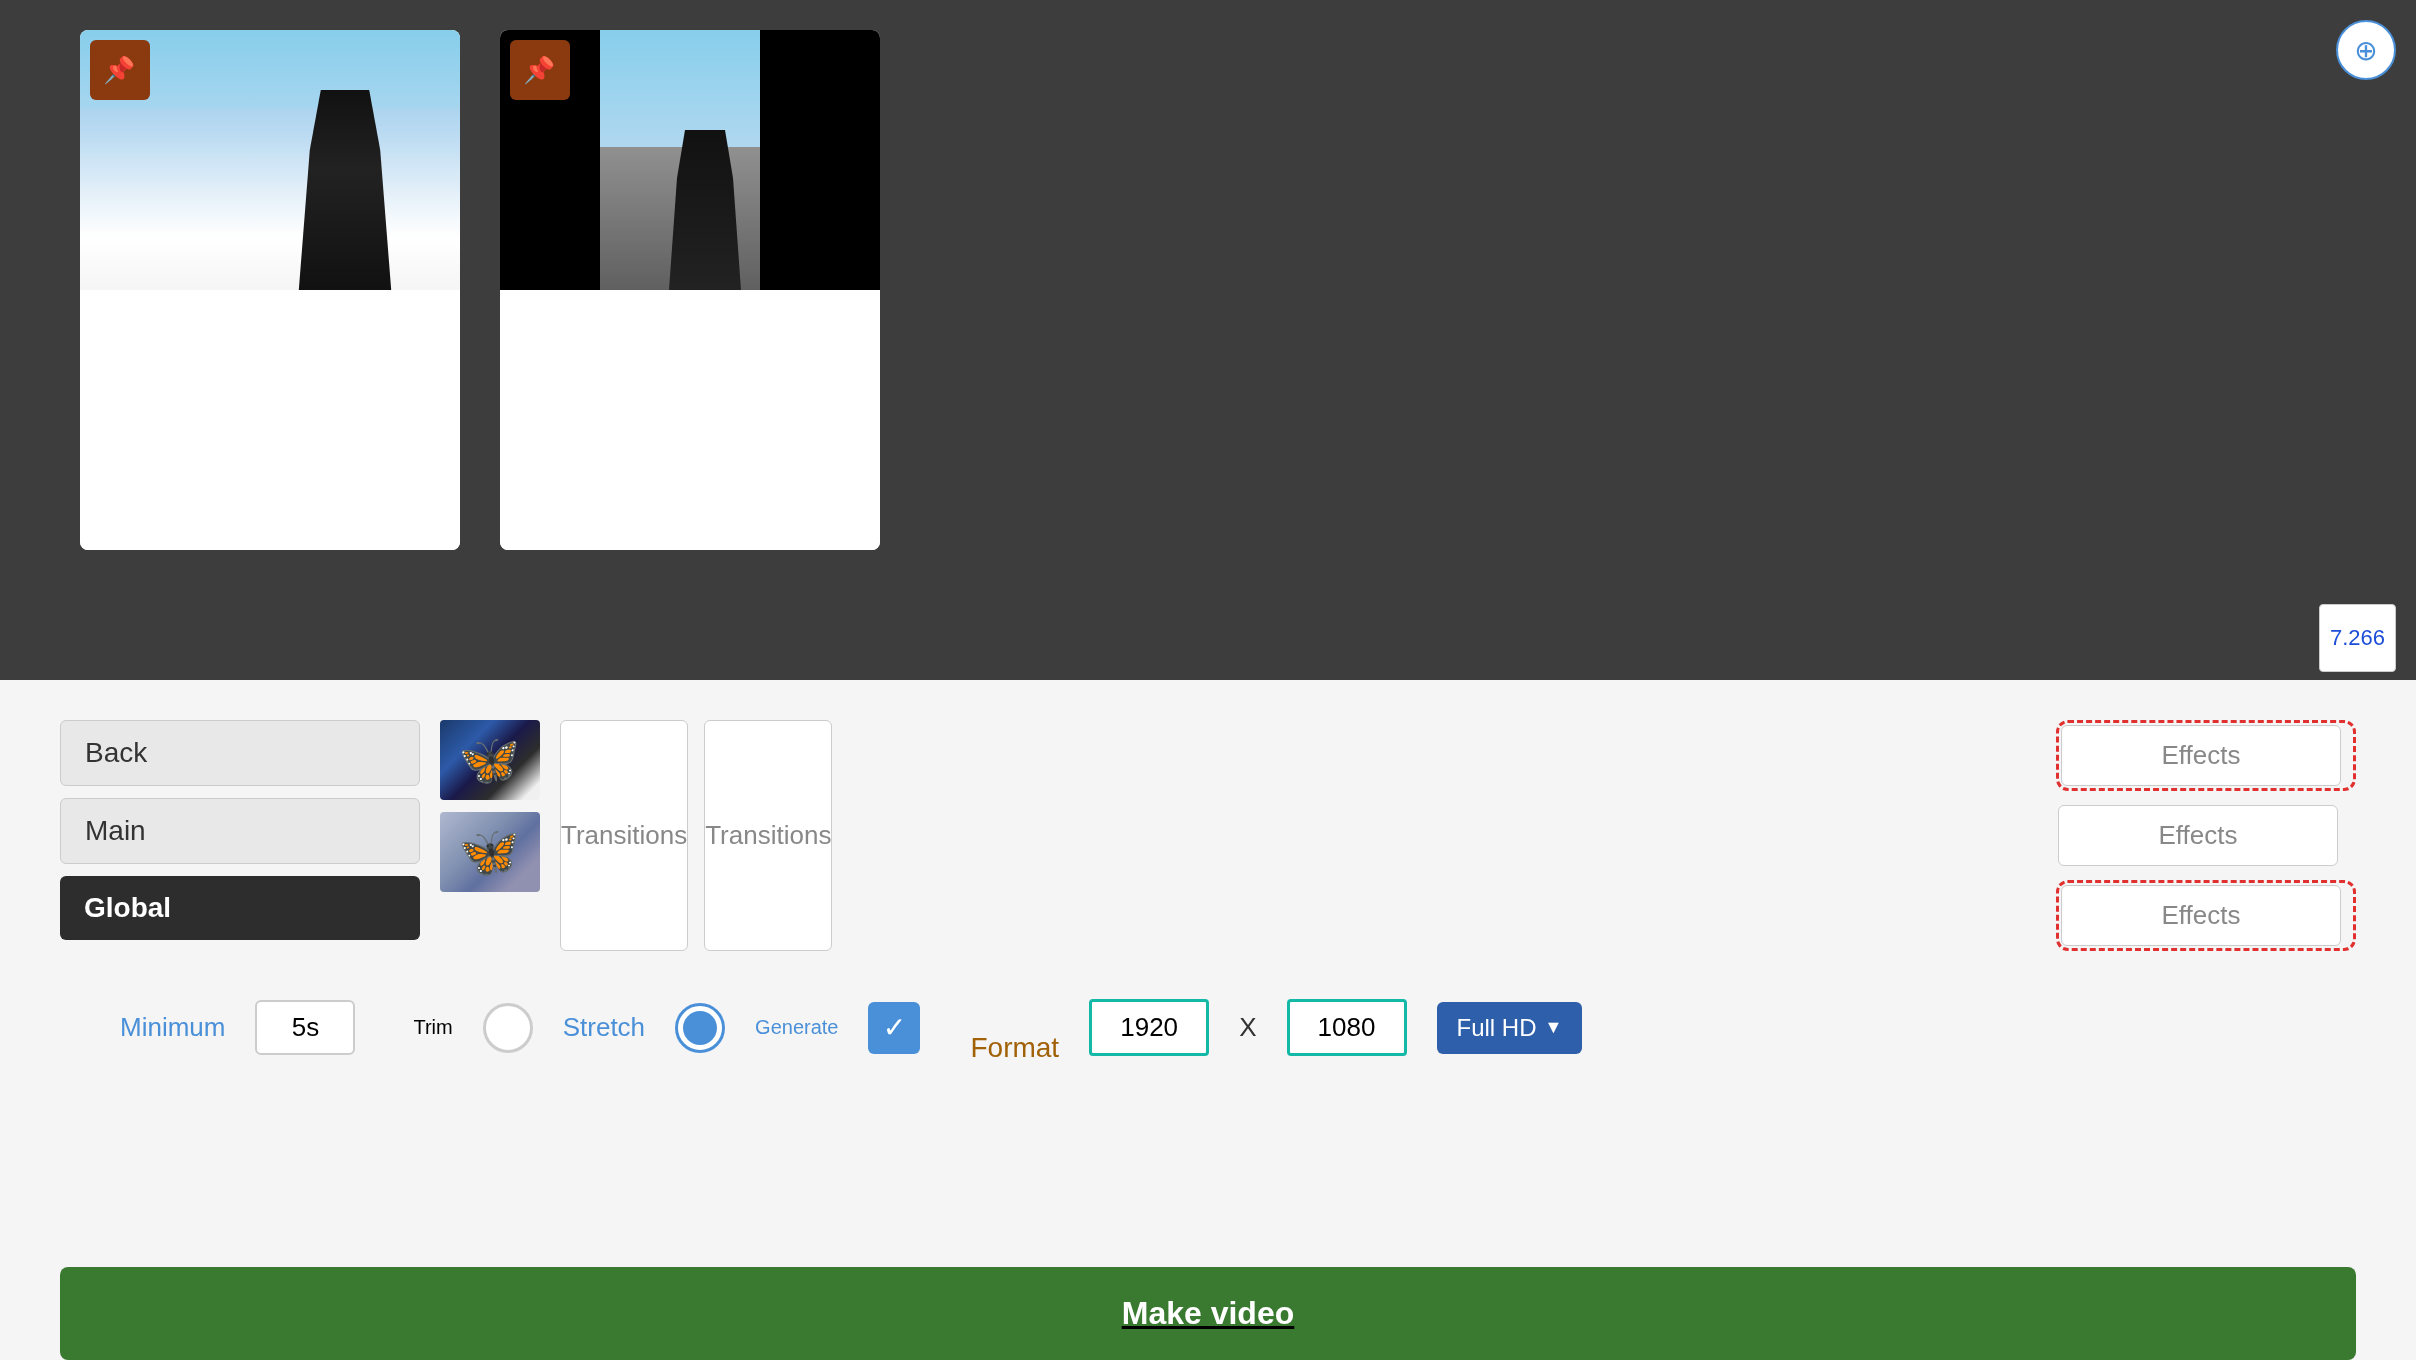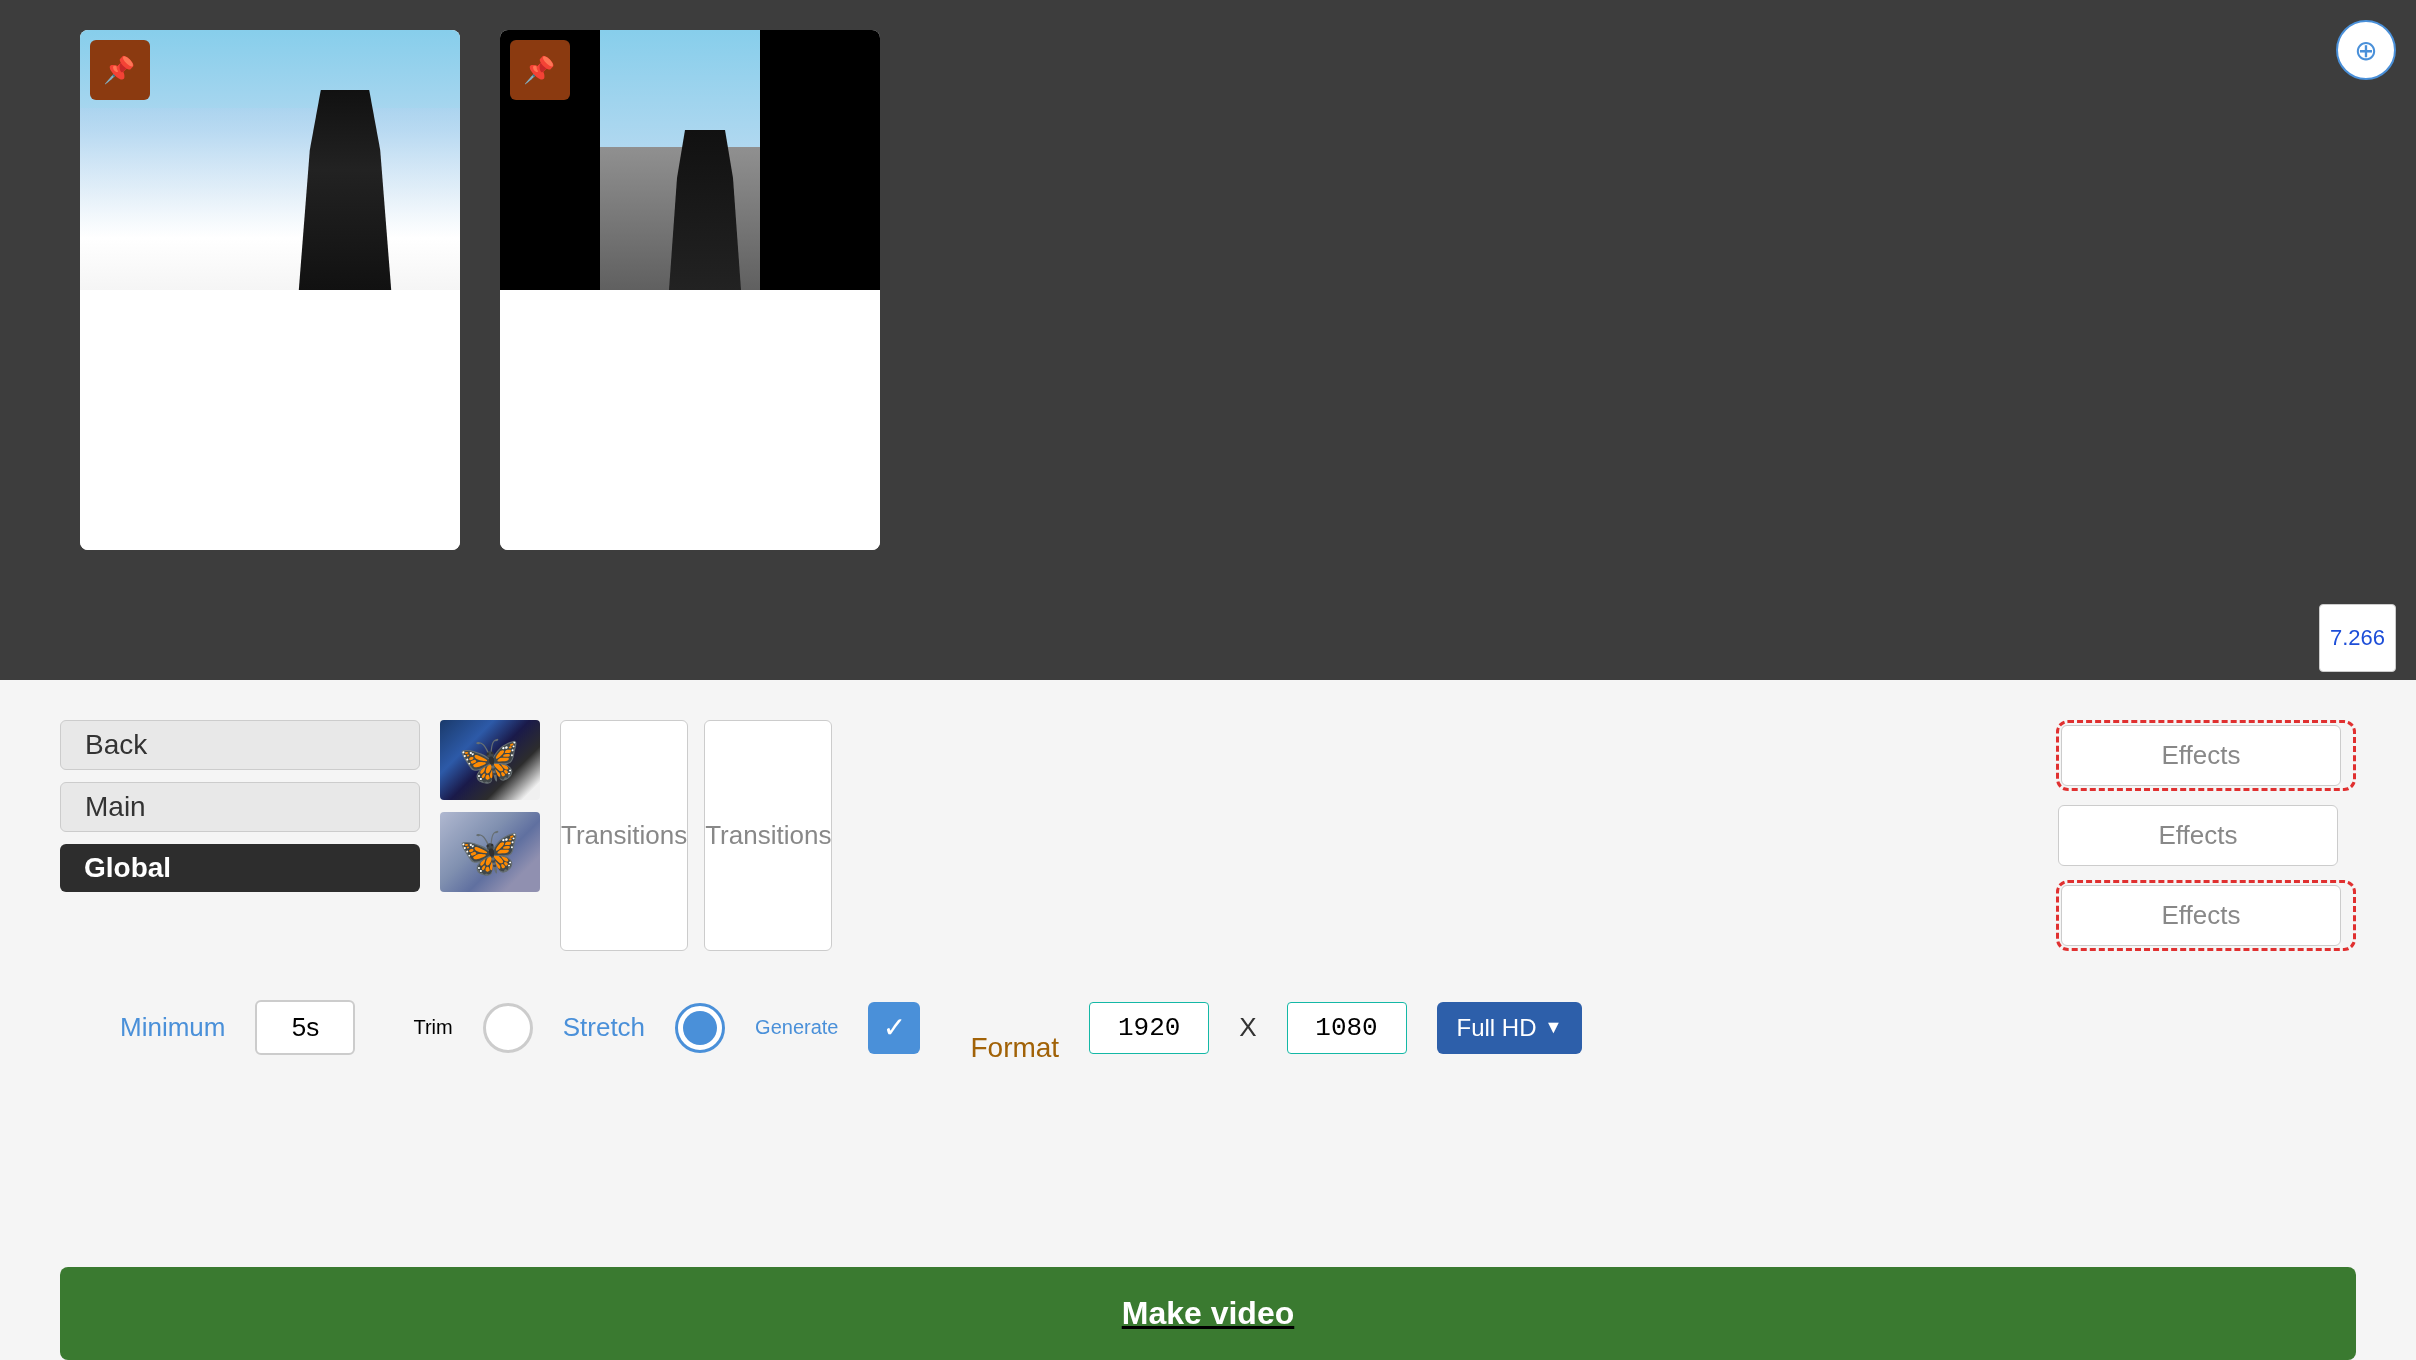--- a/index.html
+++ b/index.html
@@ -111,21 +111,21 @@
       background: linear-gradient(to bottom, #87ceeb 0%, #b0d8f0 30%, #a0a0a0 60%, #808080 80%, #606060 100%);
       position: relative;
     }
 
     .black-bar-right {
       background: #000;
       width: 120px;
     }
 
     .track-label {
-      padding: 8px 24px;
+      padding: 16px 24px;
       font-size: 28px;
       font-weight: 500;
       border-radius: 6px;
       cursor: pointer;
     }
 
     .track-label-back {
       background: #e8e8e8;
       color: #333;
       border: 1px solid #ccc;
@@ -297,25 +297,24 @@
       font-size: 28px;
       color: #a16207;
       margin-left: 20px;
       margin-top: 41px;
     }
 
     .format-input {
       width: 120px;
       padding: 10px 14px;
       font-size: 26px;
-      border: 1px solid #14b8a6;
+      border: 3px solid #14b8a6;
       border-radius: 4px;
       background: white;
       text-align: center;
-      font-family: Liberation Mono, monospace;
     }
 
     .format-x {
       font-size: 26px;
       color: #333;
     }
 
     .full-hd-btn {
       background: #2d5faa;
       color: white;

